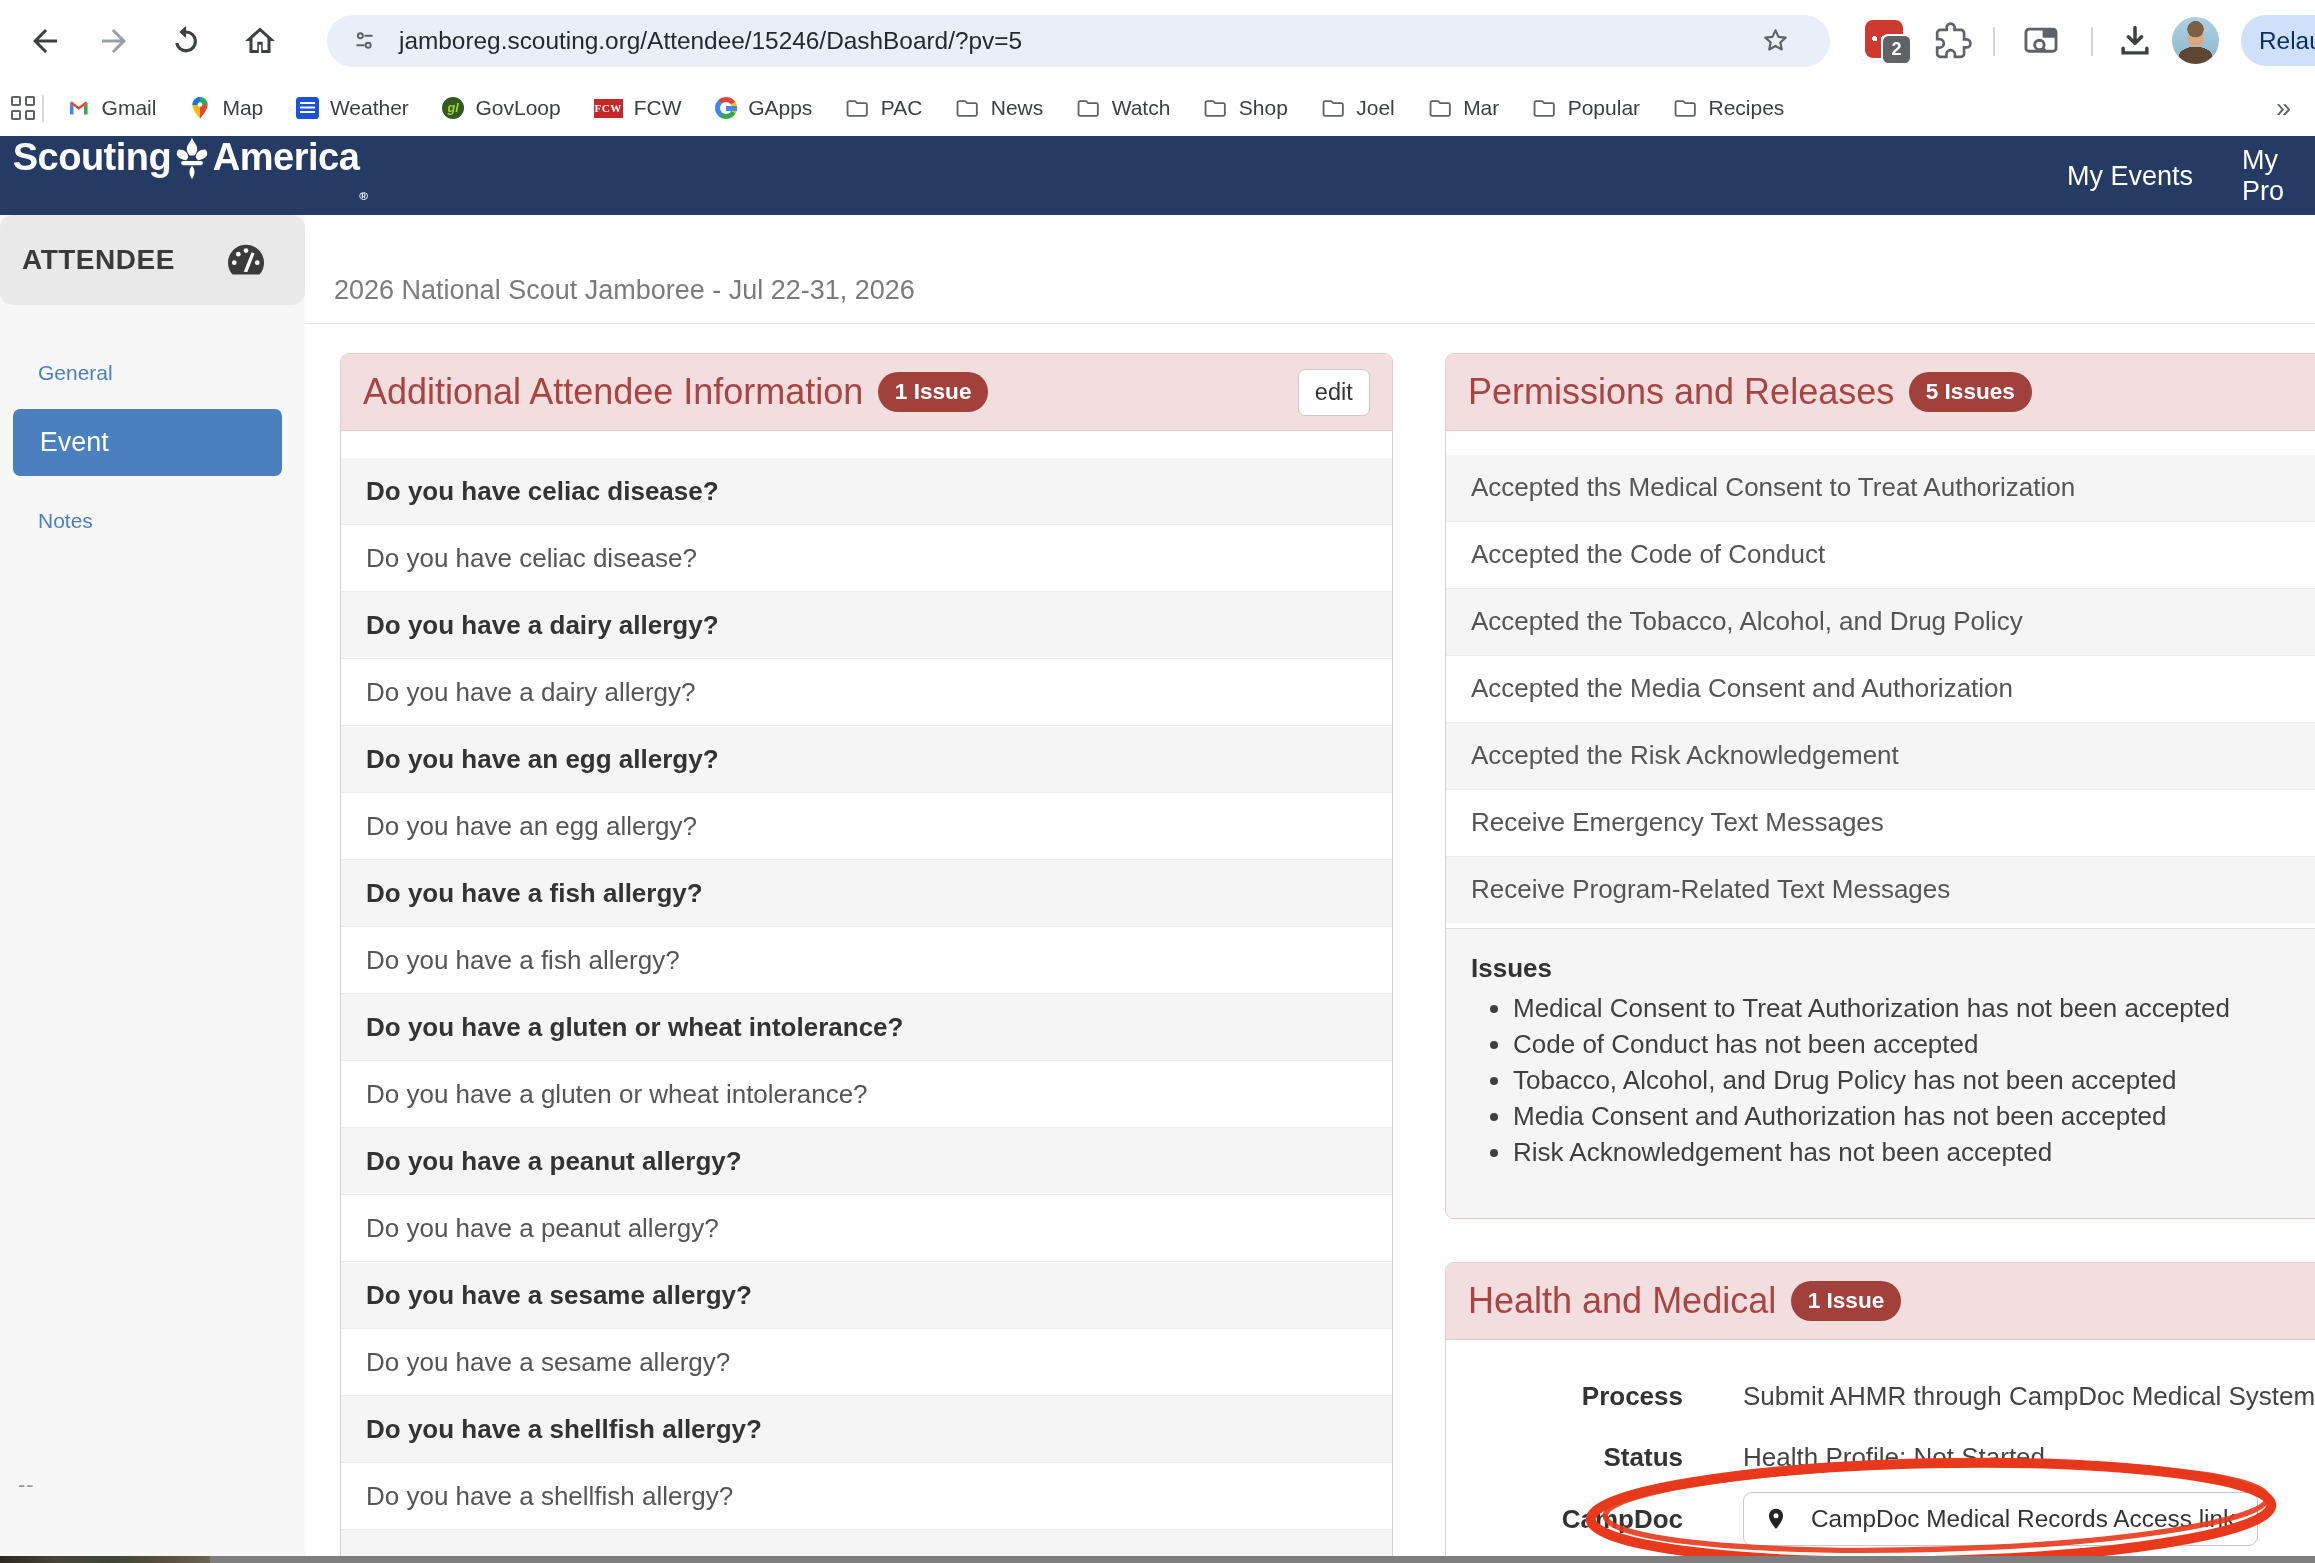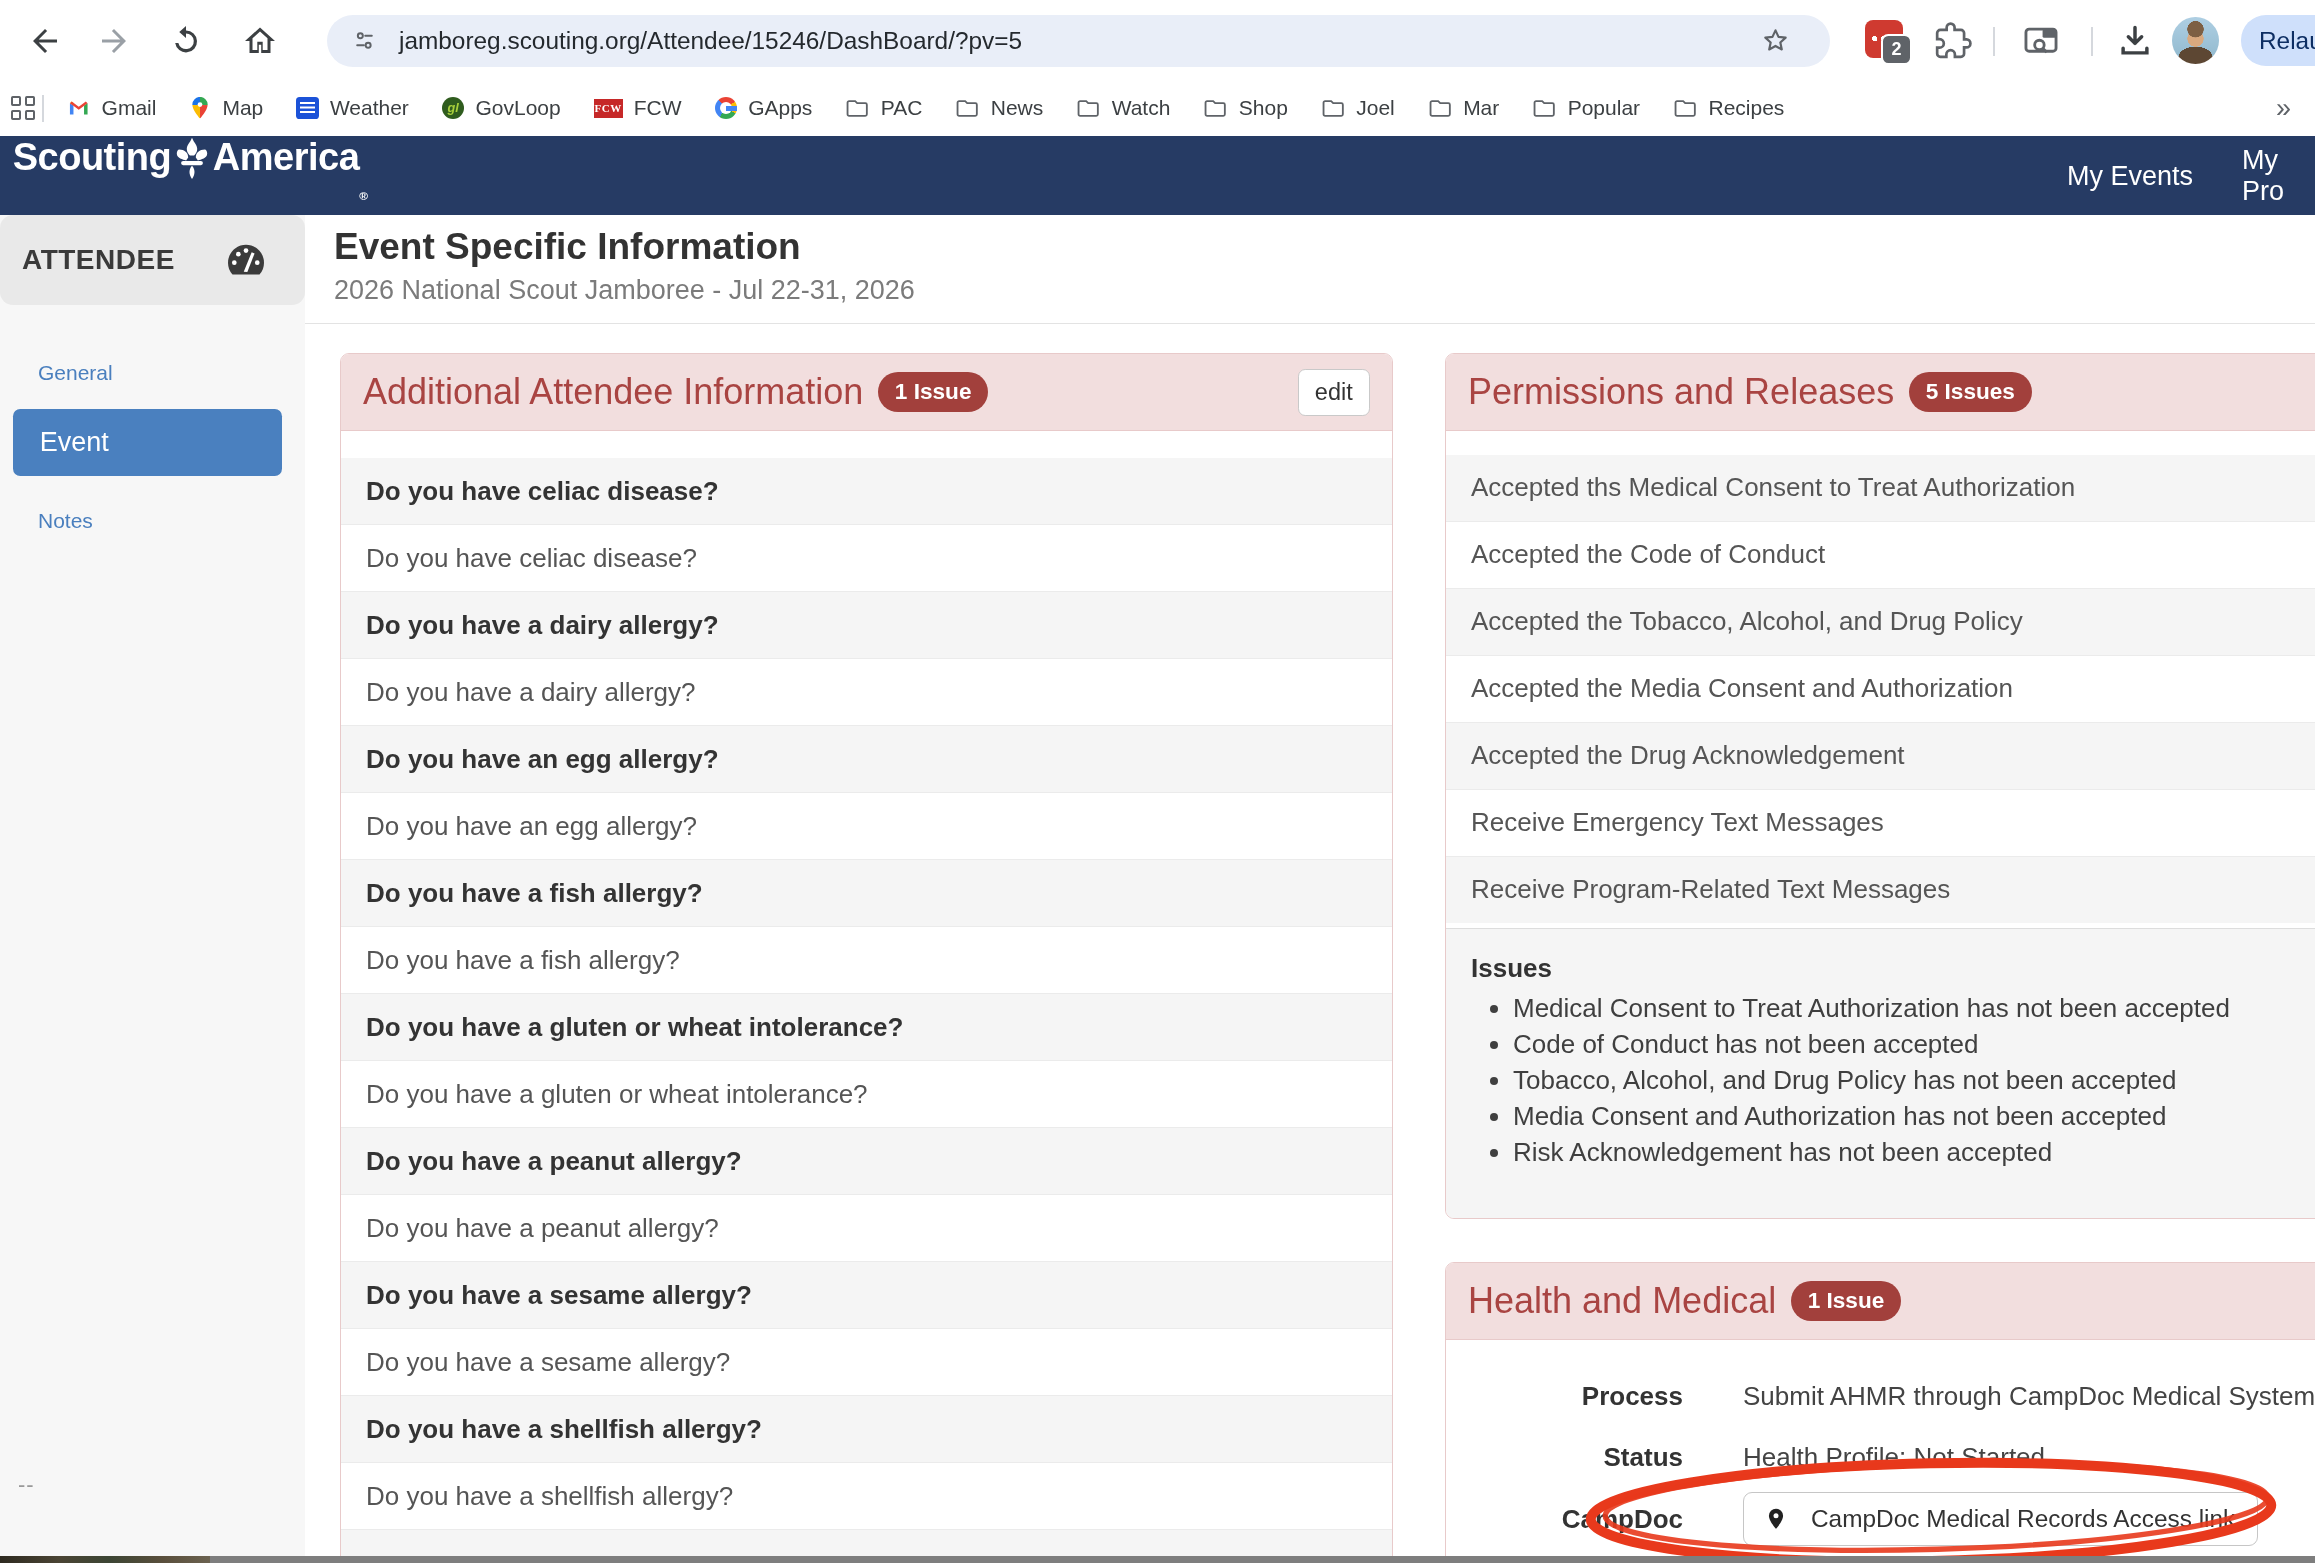--- a/index.html
+++ b/index.html
@@ -314,21 +314,20 @@
   </div>
   <div class="side-link general">General</div>
   <div class="event-pill">
     <span>Event</span>
   </div>
   <div class="side-link notes">Notes</div>
   <div class="footnote">--</div>
 </div>
 
 <div class="main">
-  <div class="page-title">Event Specific Information</div>
   <div class="page-sub">2026 National Scout Jamboree - Jul 22-31, 2026</div>
   <div class="title-divider"></div>
 
   <div class="panel card-left">
     <div class="panel-head">
       <span class="panel-title">Additional Attendee Information</span>
       <span class="issue-badge">1 Issue</span>
       <button class="edit-btn">edit</button>
     </div>
     <div class="qa-body">
@@ -396,21 +395,21 @@
       <div class="perm-row">
           <span>Accepted the Code of Conduct</span>
         </div>
       <div class="perm-row">
           <span>Accepted the Tobacco, Alcohol, and Drug Policy</span>
         </div>
       <div class="perm-row">
           <span>Accepted the Media Consent and Authorization</span>
         </div>
       <div class="perm-row">
-          <span>Accepted the Drug Acknowledgement</span>
+          <span>Accepted the Risk Acknowledgement</span>
         </div>
       <div class="perm-row">
           <span>Receive Emergency Text Messages</span>
         </div>
       <div class="perm-row">
           <span>Receive Program-Related Text Messages</span>
         </div>
     </div>
     <div class="perm-footer">
       <div class="issues-title">Issues</div>

